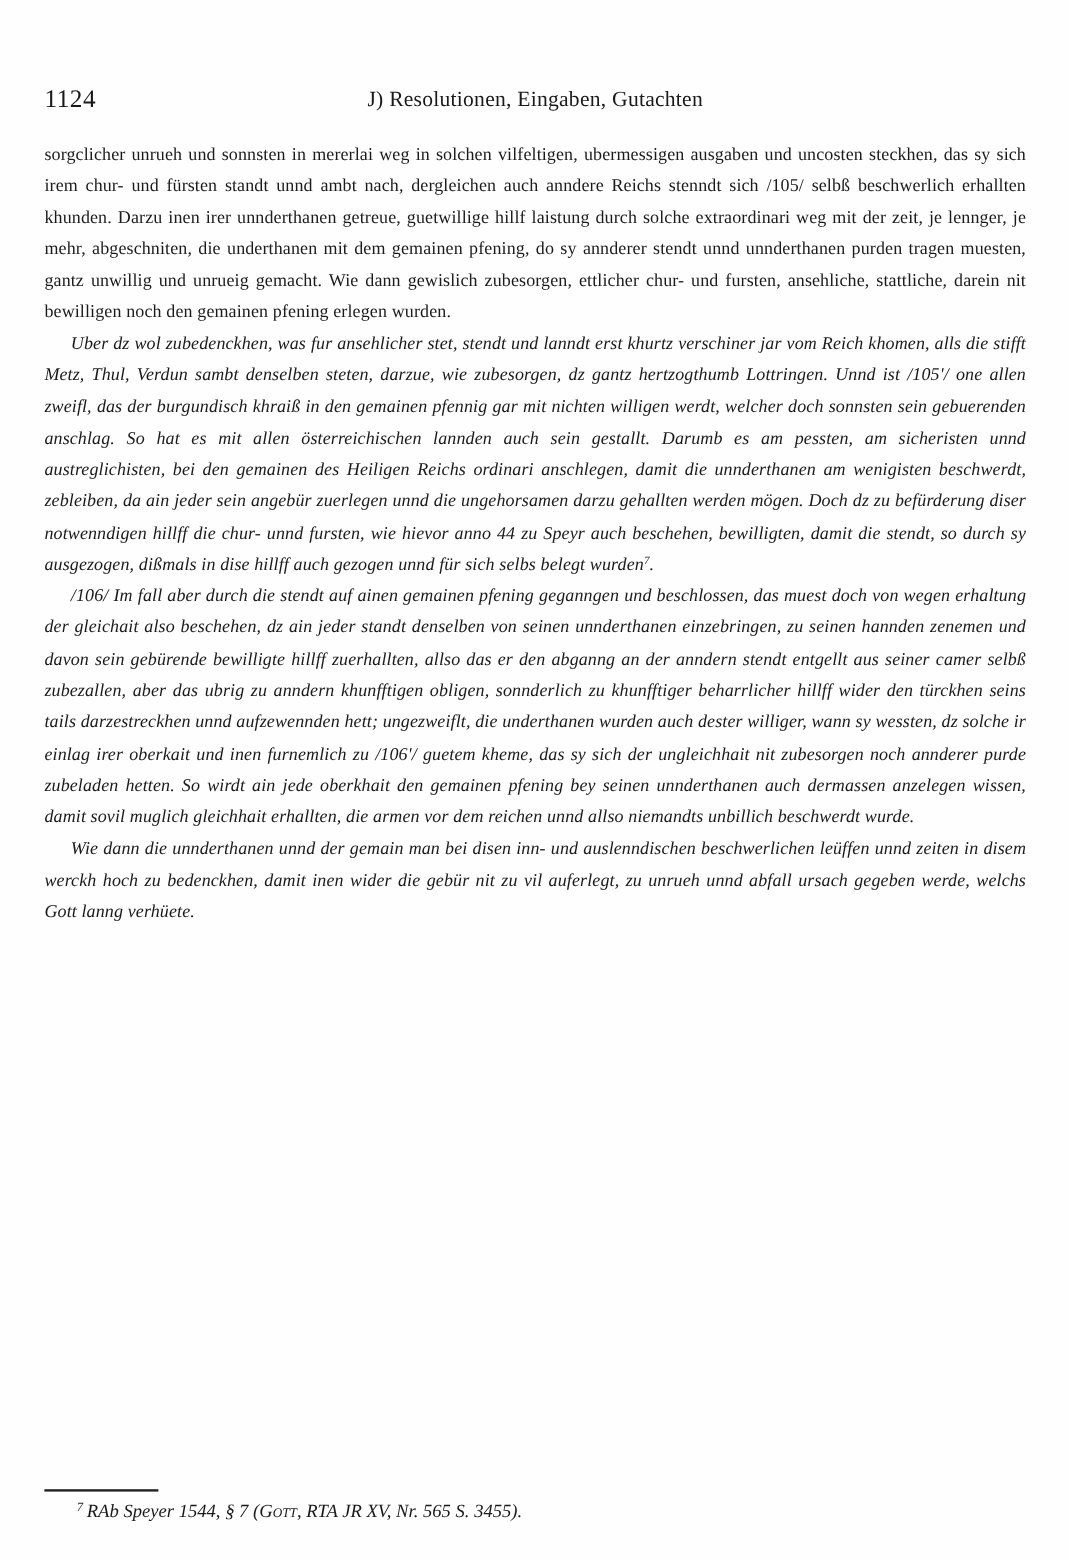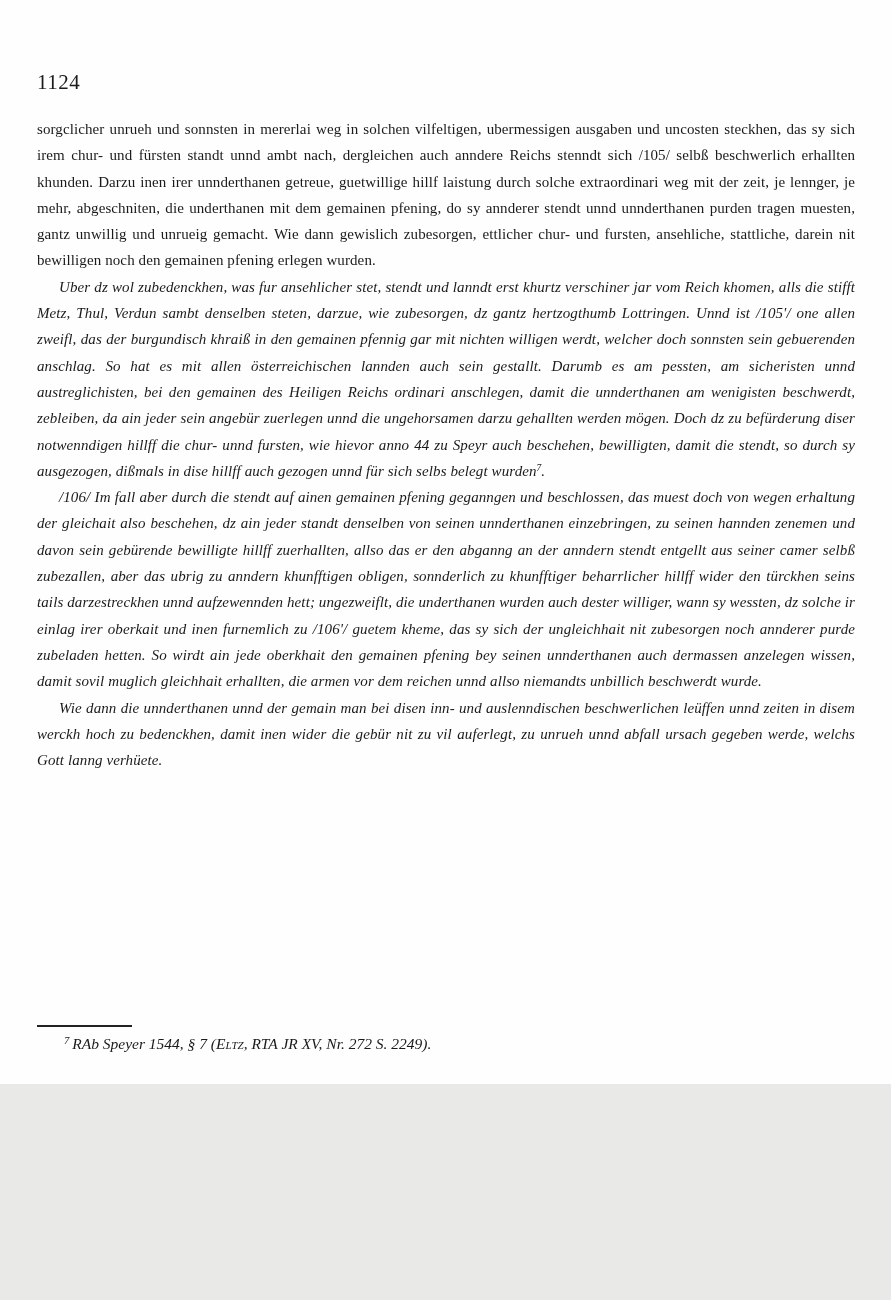--- a/index.html
+++ b/index.html
@@ -3,21 +3,21 @@
 <meta charset="utf-8">
 <style>
   html, body {
     margin: 0;
     padding: 0;
     background: #e9e9e7;
   }
   .page {
     position: relative;
     width: 891px;
-    height: 1084px;
+    height: 1300px;
     margin: 0 auto;
     background: #fefefe;
     box-sizing: border-box;
     padding: 70px 36px 30px 37px;
     font-family: "Liberation Serif", "DejaVu Serif", serif;
     color: #1a1a1a;
     display: flex;
     flex-direction: column;
     overflow: hidden;
   }
@@ -93,32 +93,33 @@
     font-variant: small-caps;
   }
 </style>
 </head>
 <body>
 
 <div class="page">
 
   <header class="running-head">
     <span class="page-number">1124</span>
+    <span class="head-title">J) Resolutionen, Eingaben, Gutachten</span>
   </header>
 
   <main class="body-text">
 
     <p class="para">sorgclicher unrueh und sonnsten in mererlai weg in solchen vilfeltigen, ubermessigen ausgaben und uncosten steckhen, das sy sich irem chur- und fürsten standt unnd ambt nach, dergleichen auch anndere Reichs stenndt sich /105/ selbß beschwerlich erhallten khunden. Darzu inen irer unnderthanen getreue, guetwillige hillf laistung durch solche extraordinari weg mit der zeit, je lennger, je mehr, abgeschniten, die underthanen mit dem gemainen pfening, do sy annderer stendt unnd unnderthanen purden tragen muesten, gantz unwillig und unrueig gemacht. Wie dann gewislich zubesorgen, ettlicher chur- und fursten, ansehliche, stattliche, darein nit bewilligen noch den gemainen pfening erlegen wurden.</p>
 
     <p class="para indent"><span>Uber dz wol zubedenckhen, was fur ansehlicher stet, stendt und lanndt erst khurtz verschiner jar vom Reich khomen, alls die stifft Metz, Thul, Verdun sambt denselben steten, darzue, wie zubesorgen, dz gantz hertzogthumb Lottringen. Unnd ist /105'/ one allen zweifl, das der burgundisch khraiß in den gemainen pfennig gar mit nichten willigen werdt, welcher doch sonnsten sein gebuerenden anschlag. So hat es mit allen österreichischen lannden auch sein gestallt. Darumb es am pessten, am sicheristen unnd austreglichisten, bei den gemainen des Heiligen Reichs ordinari anschlegen, damit die unnderthanen am wenigisten beschwerdt, zebleiben, da ain jeder sein angebür zuerlegen unnd die ungehorsamen darzu gehallten werden mögen. Doch dz zu befürderung diser notwenndigen hillff die chur- unnd fursten, wie hievor anno 44 zu Speyr auch beschehen, bewilligten, damit die stendt, so durch sy ausgezogen, dißmals in dise hillff auch gezogen unnd für sich selbs belegt wurden</span><sup class="fn-ref">7</sup><span>.</span></p>
 
     <p class="para indent">/106/ Im fall aber durch die stendt auf ainen gemainen pfening geganngen und beschlossen, das muest doch von wegen erhaltung der gleichait also beschehen, dz ain jeder standt denselben von seinen unnderthanen einzebringen, zu seinen hannden zenemen und davon sein gebürende bewilligte hillff zuerhallten, allso das er den abganng an der anndern stendt entgellt aus seiner camer selbß zubezallen, aber das ubrig zu anndern khunfftigen obligen, sonnderlich zu khunfftiger beharrlicher hillff wider den türckhen seins tails darzestreckhen unnd aufzewennden hett; ungezweiflt, die underthanen wurden auch dester williger, wann sy wessten, dz solche ir einlag irer oberkait und inen furnemlich zu /106'/ guetem kheme, das sy sich der ungleichhait nit zubesorgen noch annderer purde zubeladen hetten. So wirdt ain jede oberkhait den gemainen pfening bey seinen unnderthanen auch dermassen anzelegen wissen, damit sovil muglich gleichhait erhallten, die armen vor dem reichen unnd allso niemandts unbillich beschwerdt wurde.</p>
 
     <p class="para indent">Wie dann die unnderthanen unnd der gemain man bei disen inn- und auslenndischen beschwerlichen leüffen unnd zeiten in disem werckh hoch zu bedenckhen, damit inen wider die gebür nit zu vil auferlegt, zu unrueh unnd abfall ursach gegeben werde, welchs Gott lanng verhüete.</p>
 
   </main>
 
   <footer class="footnote-area">
     <div class="footnote-rule"></div>
-    <p class="footnote"><sup class="fn-marker">7</sup><span>RAb Speyer 1544, § 7 (</span><span class="smallcaps">Eltz</span><span>, RTA JR XV, Nr. 272 S. 2249).</span></p>
+    <p class="footnote"><sup class="fn-marker">7</sup><span>RAb Speyer 1544, § 7 (</span><span class="smallcaps">Gott</span><span>, RTA JR XV, Nr. 565 S. 3455).</span></p>
   </footer>
 
 </div>
 
 </body></html>

